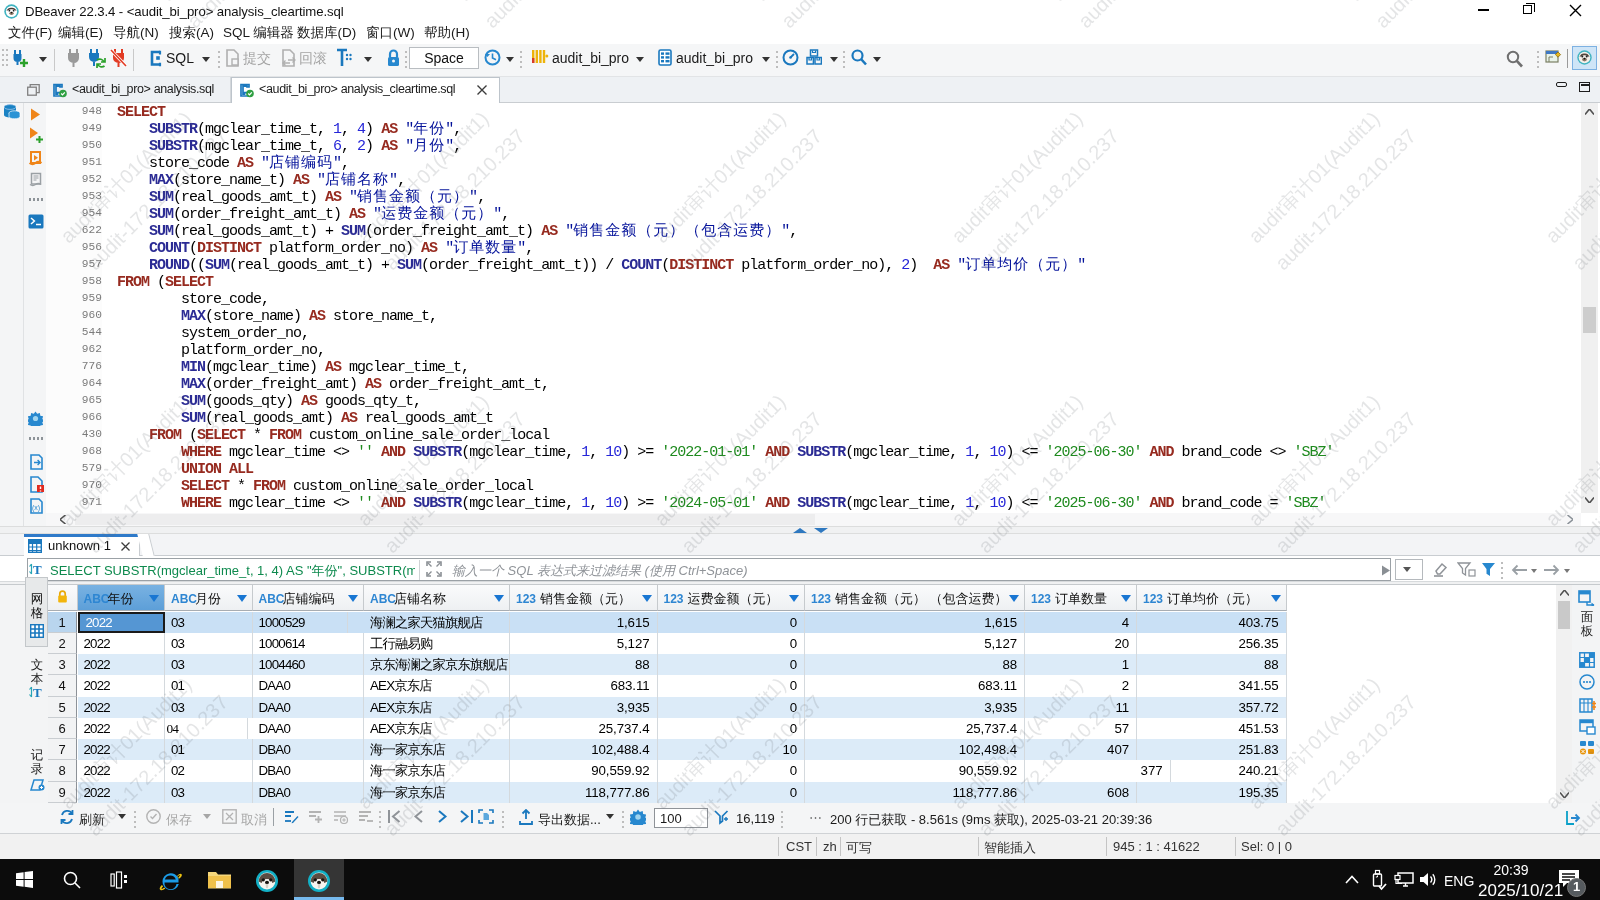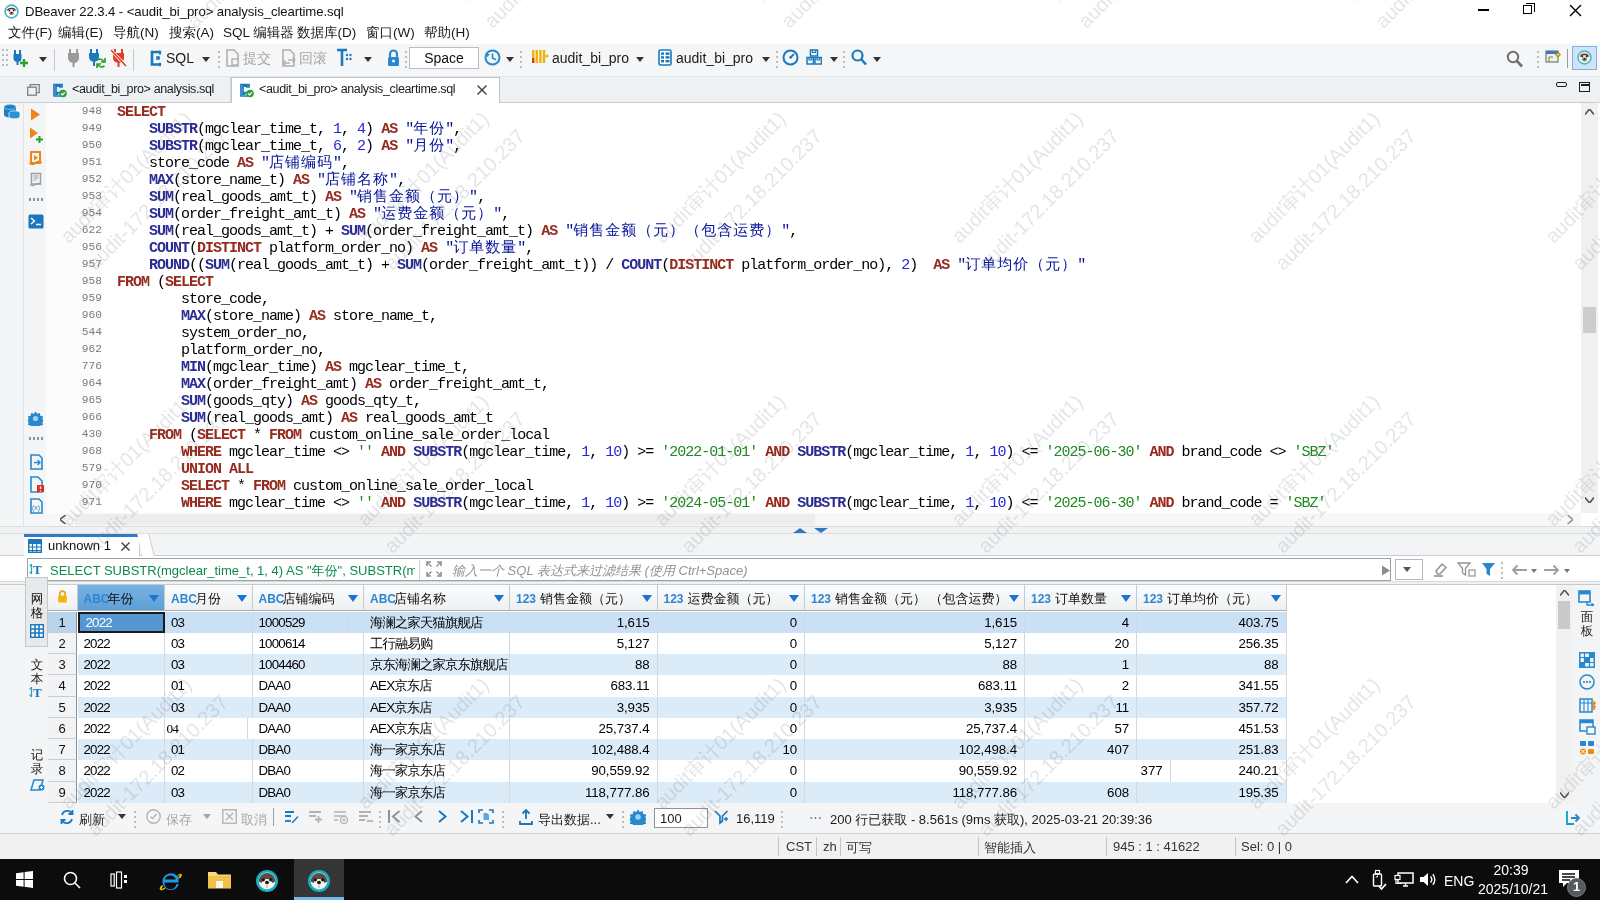--- a/index.html
+++ b/index.html
@@ -850,21 +850,21 @@
   <path d="M9 14 h5 M11.5 11 v3" stroke="#fff" stroke-width="1.4"></path>
   <rect x="1" y="3.5" width="5" height="4" fill="#0c0c0c" stroke="#fff" stroke-width="1.2"></rect>
   <path d="M2 7.5 v4 h6" fill="none" stroke="#fff" stroke-width="1.2"></path>
 </svg>
 <svg class="tb" style="left:1419px;top:871px" width="18" height="17" viewBox="0 0 18 17">
   <path d="M1 6 h3.5 L9 2 v13 L4.5 11 H1 z" fill="#fff"></path>
   <path d="M11.5 5.5 a4.5 4.5 0 0 1 0 6 M13.8 3.2 a8 8 0 0 1 0 10.6" fill="none" stroke="#fff" stroke-width="1.4"></path>
 </svg>
 <div class="tb" style="left:1444px;top:873px;font-size:14px;color:#fff">ENG</div>
 <div class="tb" style="left:1478px;top:862px;width:66px;text-align:center;font-size:14px;color:#fff">20:39</div>
-<div class="tb" style="left:1478px;top:881px;width:66px;text-align:right;font-size:14px;color:#fff">2025/10/21</div>
+<div class="tb" style="left:1478px;top:881px;width:66px;text-align:right;font-size:17px;color:#fff">2025/10/21</div>
 <svg class="tb" style="left:1558px;top:869px" width="22" height="20" viewBox="0 0 22 20">
   <path d="M1 1 h20 v13 h-12 l-4 4 v-4 h-4 z" fill="#fff"></path>
   <path d="M4 5 h13 M4 8 h13 M4 11 h8" stroke="#0c0c0c" stroke-width="1.4"></path>
 </svg>
 <div class="tb" style="left:1567px;top:878px;width:19px;height:19px;border-radius:50%;background:#555a5e;border:1px solid #777"></div>
 <div class="tb" style="left:1567px;top:879px;width:19px;text-align:center;font-size:13px;font-weight:bold;color:#fff">1</div>
 
 <div class="wm" style="left:45px;top:137px;width:220px">audit审计01(Audit1)<br>audit-172.18.210.237</div>
 <div class="wm" style="left:342px;top:137px;width:220px">audit审计01(Audit1)<br>audit-172.18.210.237</div>
 <div class="wm" style="left:639px;top:137px;width:220px">audit审计01(Audit1)<br>audit-172.18.210.237</div>

